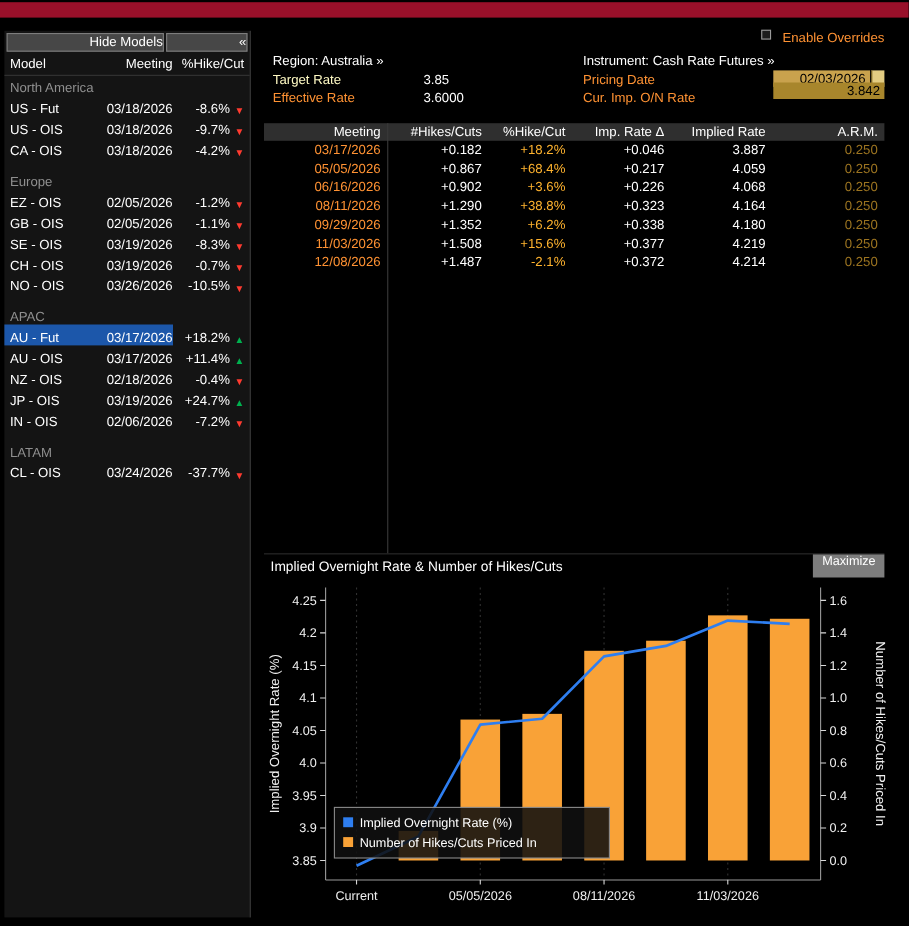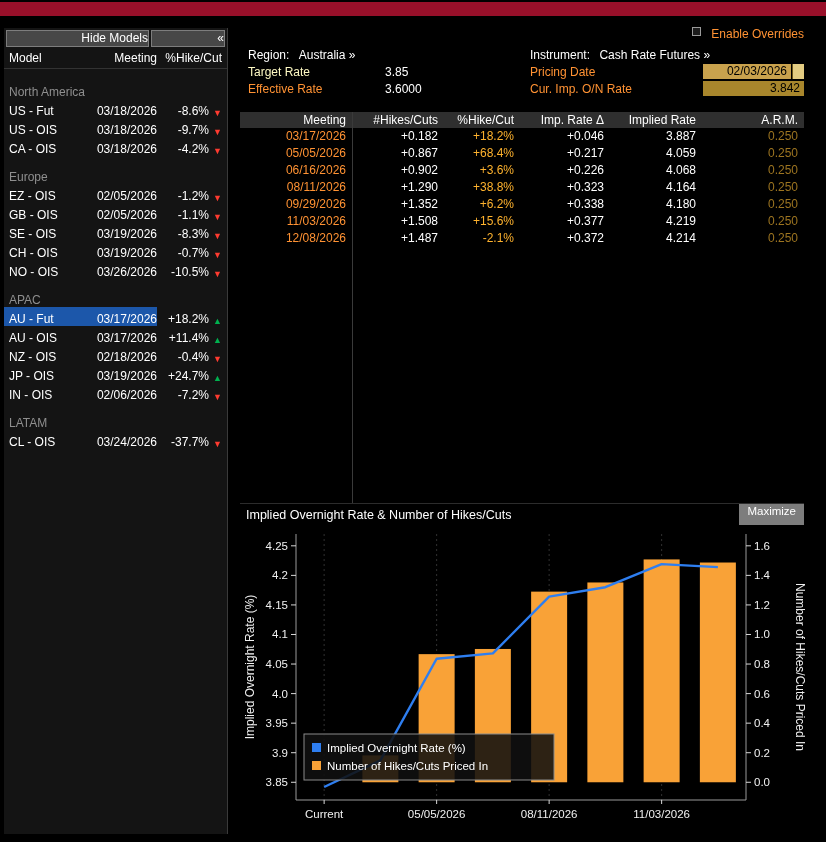--- a/index.html
+++ b/index.html
@@ -12,47 +12,47 @@
   .sidebar{position:absolute;left:4px;top:28px;width:224px;height:806px;background:#141414;border-right:1px solid #3a3a3a}
   .sb-buttons{display:flex;gap:2px;padding:2px}
   .btn{background:#474747;border:1px solid #7d7d7d;color:#fff;text-align:right;height:17px;line-height:15px;cursor:default}
   .hide-models{flex:1}
   .collapse{width:74px}
   .sb-header{display:flex;padding:2px 5px 3px;border-bottom:1px solid #333;color:#fff}
   .sb-header .c-model{width:64px}
   .sb-header .c-meeting{width:84px;text-align:right}
   .sb-header .c-pct{flex:1;text-align:right}
   .sb-group-label{color:#8f8f8f;padding:2px 5px 0;margin-top:12px}
-  .sb-list > .sb-group-label:first-child{margin-top:14px}
+  .sb-list > .sb-group-label:first-child{margin-top:2px}
   .sb-row{display:flex;align-items:flex-end;height:19px;padding:0 5px}
   .sb-row .model{width:64px}
   .sb-row .meeting{width:84px;text-align:right}
   .sb-row .pct{flex:1;text-align:right}
   .arrow{font-size:9px;margin-left:3px;width:10px;text-align:right}
   .arrow.up{color:#00b14f}
   .arrow.down{color:#ff3b30}
   .sb-row.selected{background:linear-gradient(90deg,#1c57aa 0,#1c57aa 153px,transparent 153px)}
 
   
   .ov{position:absolute;top:27px;right:22px;display:flex;align-items:flex-start;gap:10px;color:#ff9233}
   .checkbox{width:9px;height:9px;border:1px solid #9a9a9a;background:#1c1c1c;display:inline-block}
   .row-region{position:absolute;top:48px;left:248px}
   .row-instrument{position:absolute;top:48px;left:530px}
-  .row-region .fvalue,.row-instrument .fvalue{margin-left:6px}
+  .row-region .fvalue,.row-instrument .fvalue{}
   .wlabel{color:#fff}
   .fvalue{color:#fff}
   .lab-target{position:absolute;top:65px;left:248px;color:#fef9c3}
   .val-target{position:absolute;top:65px;left:385px;color:#fff}
   .lab-effective{position:absolute;top:82px;left:248px;color:#ff9233}
   .val-effective{position:absolute;top:82px;left:385px;color:#fff}
   .lab-pricing{position:absolute;top:65px;left:530px;color:#ff9233}
   .lab-curimp{position:absolute;top:82px;left:530px;color:#ff9233}
   .date-box{position:absolute;top:64px;right:35px;width:88px;height:15px;background:#c9a24d;color:#000;text-align:right;padding-right:4px;line-height:15px}
   .date-btn{position:absolute;top:64px;right:22px;width:12px;height:15px;background:#e3cc82;border-left:1px solid #6b5518}
-  .rate-box{position:absolute;top:81px;right:22px;width:101px;height:15px;background:#a8862c;color:#000;text-align:right;padding-right:4px;line-height:15px}
+  .rate-box{position:absolute;top:75px;right:22px;width:101px;height:15px;background:#a8862c;color:#000;text-align:right;padding-right:4px;line-height:15px}
 
   
   .table{position:absolute;left:240px;top:112px;width:564px}
   .thead{display:flex;background:#2f2f2f;height:16px;line-height:16px;color:#fff}
   .trow{display:flex;height:17px;line-height:17px}
   .cell{text-align:right;padding-right:6px}
   .w0{width:112px}.w1{width:92px}.w2{width:76px}.w3{width:90px}.w4{width:92px}.w5{width:102px}
   .trow .w0{color:#ff9233}
   .trow .w1,.trow .w3,.trow .w4{color:#fff}
   .trow .w2{color:#ffb32e}

